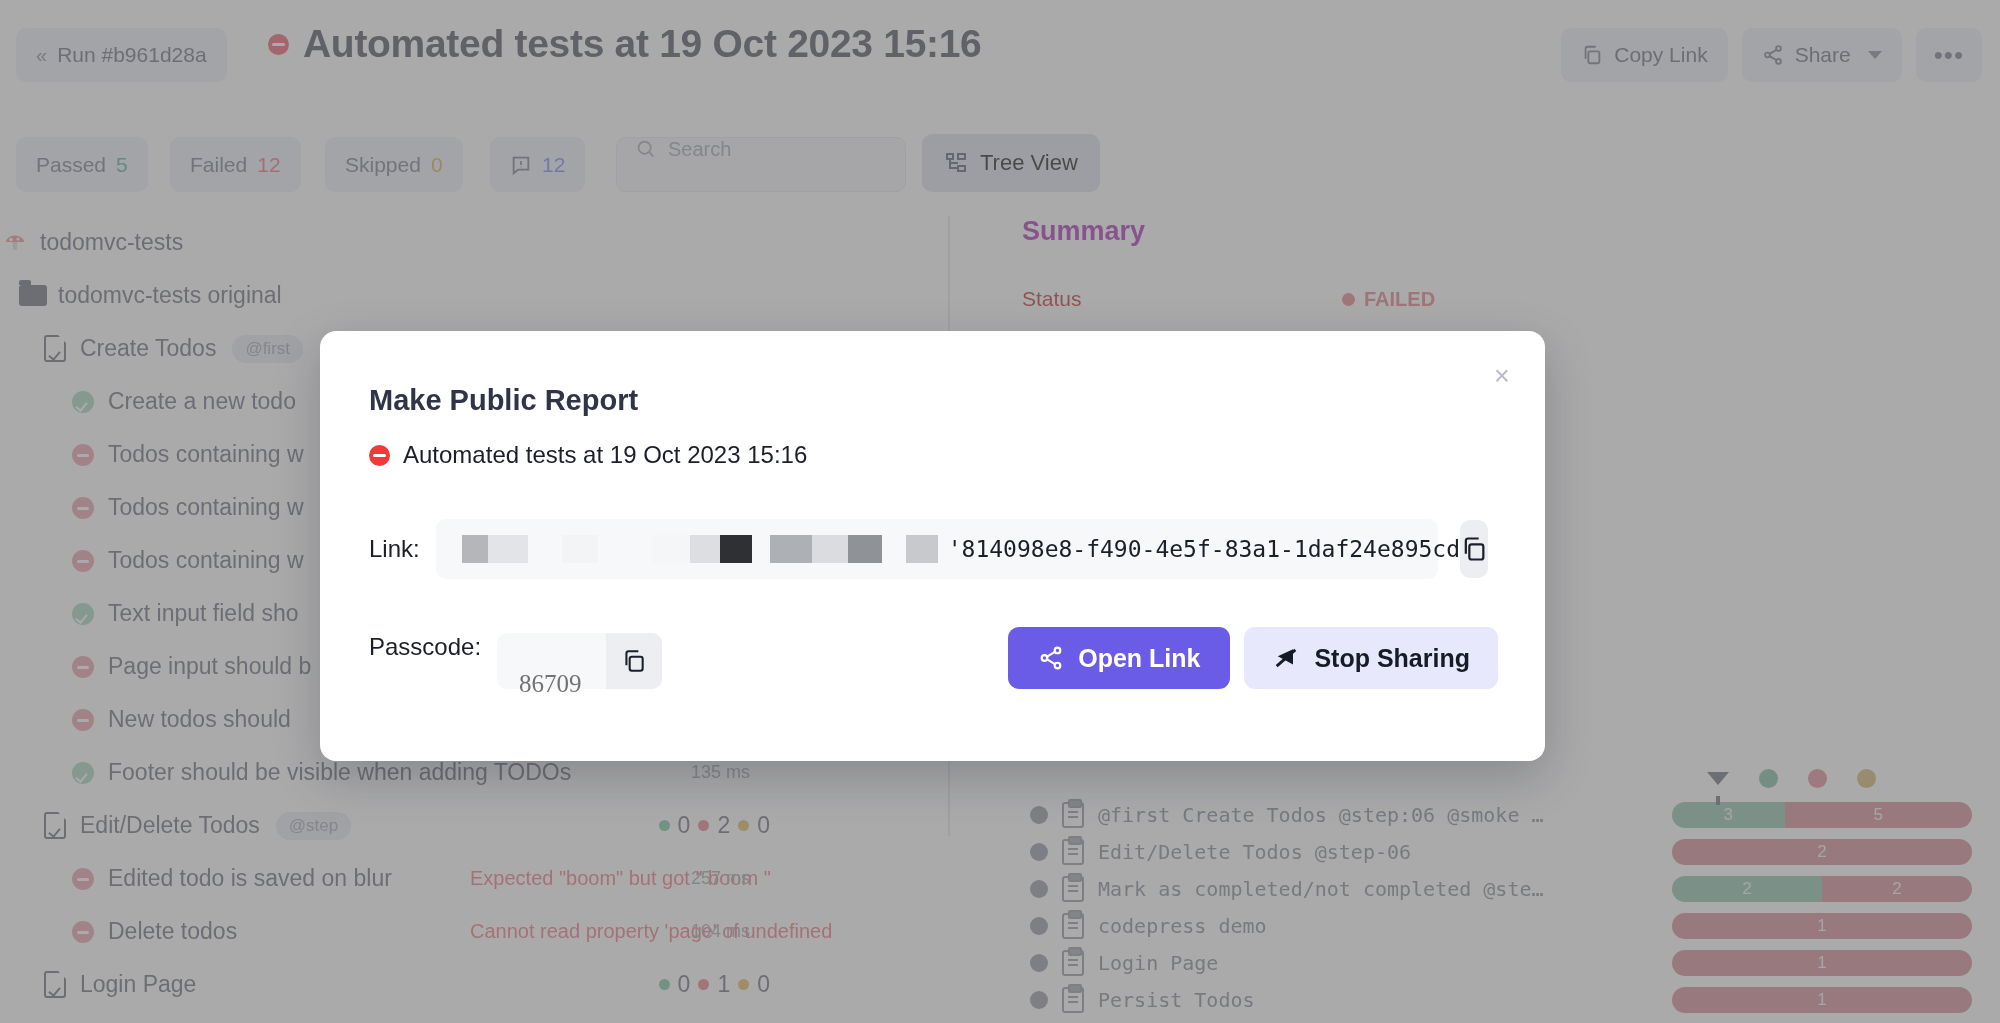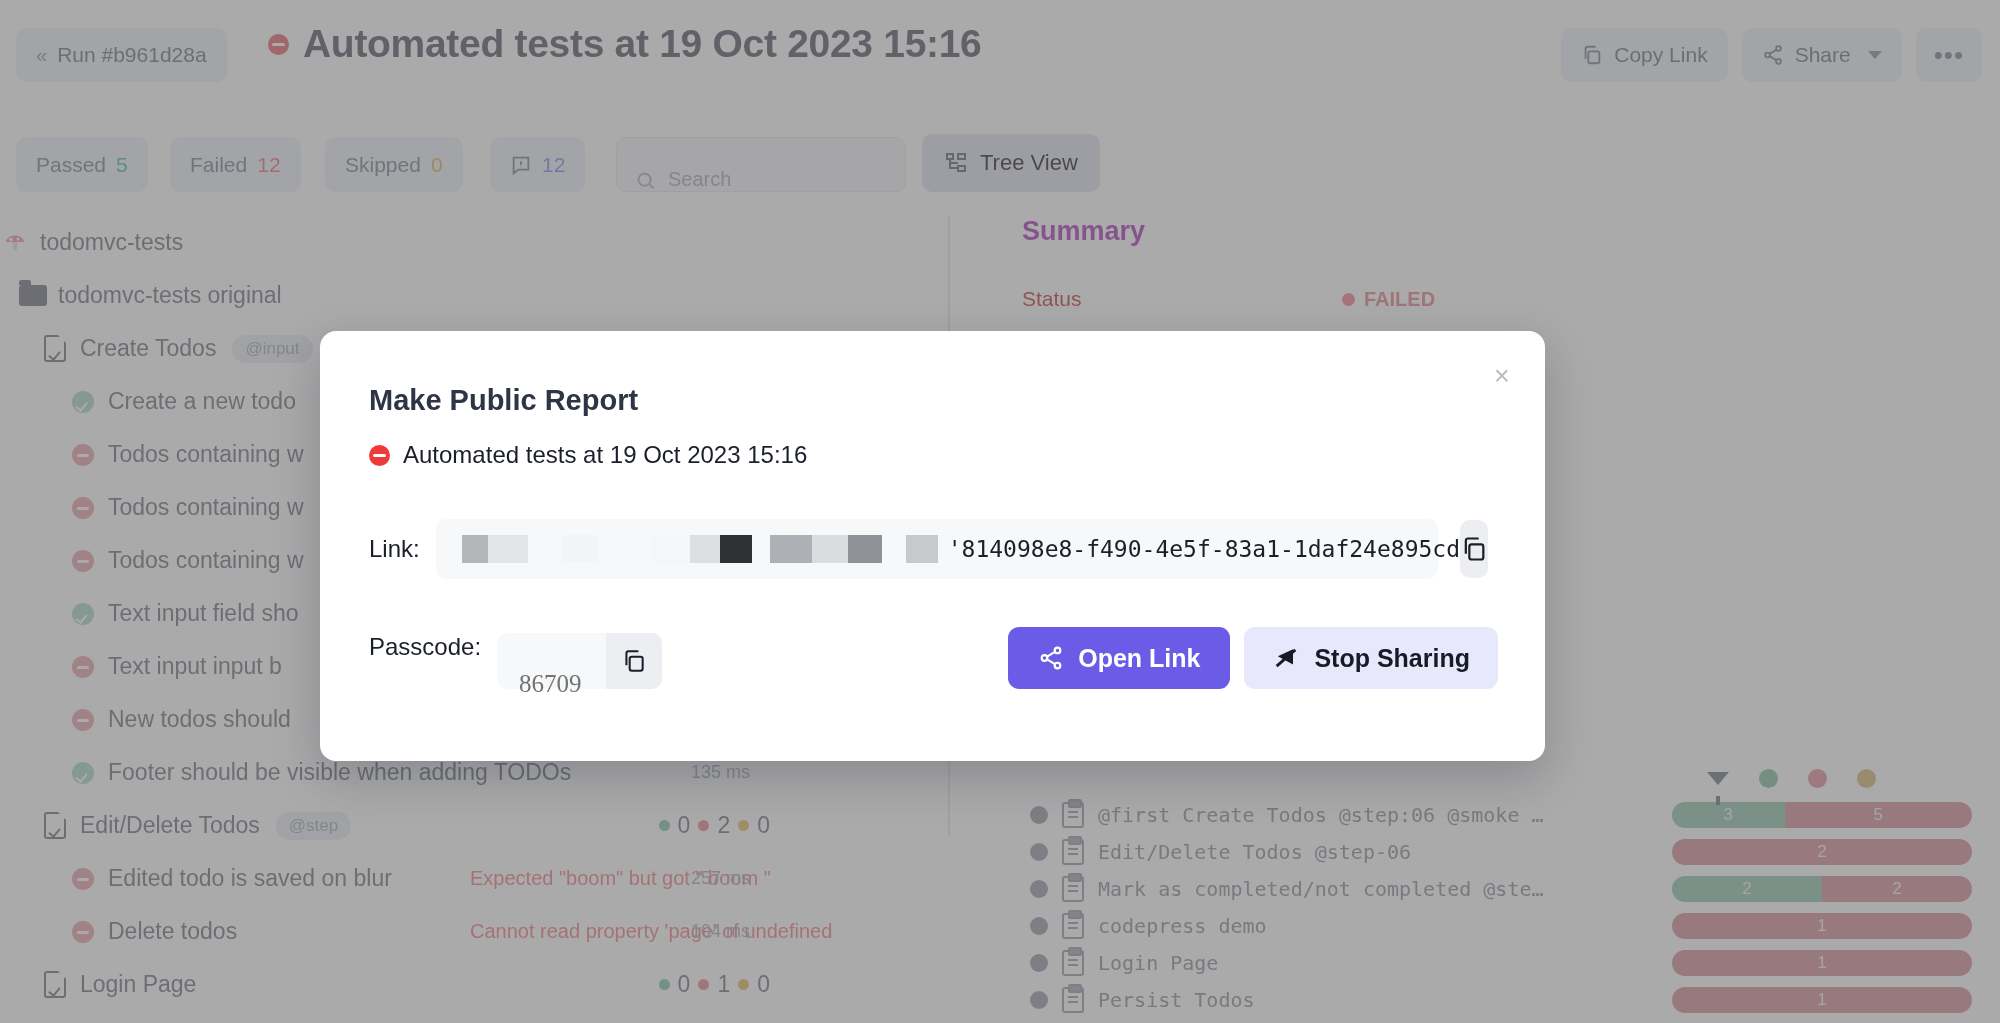--- a/index.html
+++ b/index.html
@@ -72,21 +72,21 @@
     position: absolute; top: 0; height: 55px; padding: 0 20px;
     display: flex; align-items: center; gap: 10px;
     background: #eceef3; border-radius: 10px;
     font-size: 21px; color: #6b7280; border:none; font-family: inherit; cursor:pointer;
   }
   .cnt-pass { color:#3fae7f; } .cnt-fail { color:#f0616d; }
   .cnt-skip { color:#e8a33d; } .cnt-note { color:#6f7ef2; }
   .search-box {
     position: absolute; top: 0; left: 616px; width: 290px; height: 55px;
     background: #f3f4f7; border: 1px solid #e2e4ea; border-radius: 10px;
-    display: flex; align-items: flex-end; gap: 12px; padding: 0 18px;
+    display: flex; align-items: flex-start; gap: 12px; padding: 0 18px;
   }
   .search-ph { color:#9aa0ab; font-size: 20px; }
   .treeview-chip {
     position: absolute; top: -3px; left: 922px; height: 58px; padding: 0 22px;
     background: #dde0ea; border-radius: 10px;
     display: flex; align-items: center; gap: 12px;
     font-size: 22px; color: #000000; border:none; font-family:inherit; cursor:pointer;
   }
 
   
@@ -313,21 +313,21 @@
             <span class="folder"></span>
           </span>
         <span class="nm">todomvc-tests original</span>
       </div>
 
       <div class="trow ind2">
         <span class="ico">
             <span class="file"></span>
           </span>
         <span class="nm">Create Todos</span>
-        <span class="tag">@input</span>
+        <span class="tag">@first</span>
       </div>
 
       <div class="trow ind3">
         <span class="ico">
             <span class="dot-pass"></span>
           </span>
         <span class="nm">Create a new todo</span>
       </div>
       <div class="trow ind3">
         <span class="ico">
@@ -350,21 +350,21 @@
       <div class="trow ind3">
         <span class="ico">
             <span class="dot-pass"></span>
           </span>
         <span class="nm">Text input field sho</span>
       </div>
       <div class="trow ind3">
         <span class="ico">
             <span class="dot-fail"></span>
           </span>
-        <span class="nm">Text input input b</span>
+        <span class="nm">Page input should b</span>
       </div>
       <div class="trow ind3">
         <span class="ico">
             <span class="dot-fail"></span>
           </span>
         <span class="nm">New todos should</span>
       </div>
       <div class="trow ind3">
         <span class="ico">
             <span class="dot-pass"></span>

